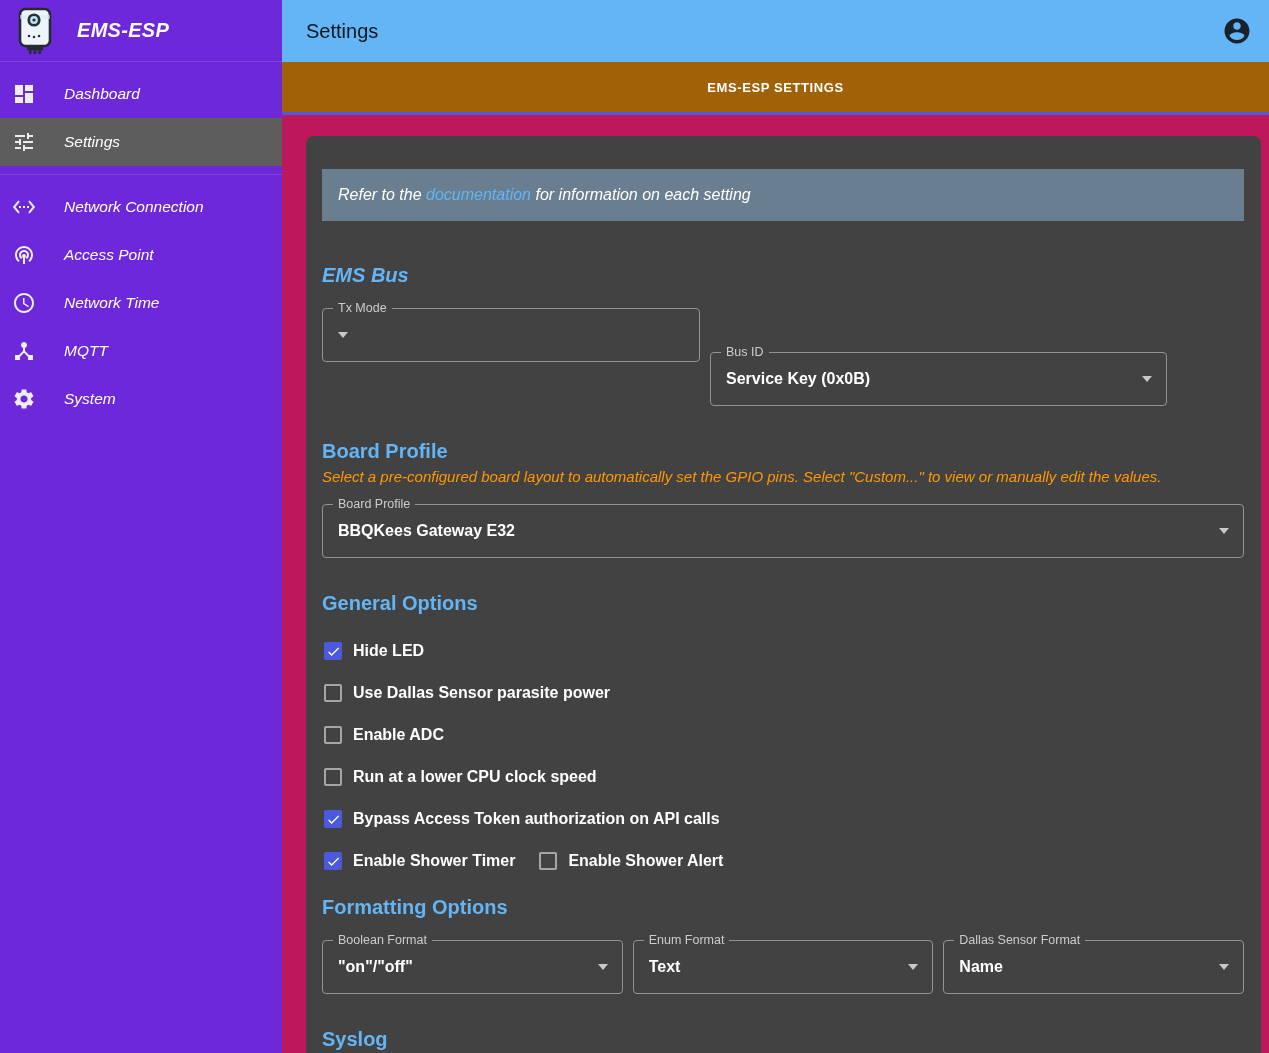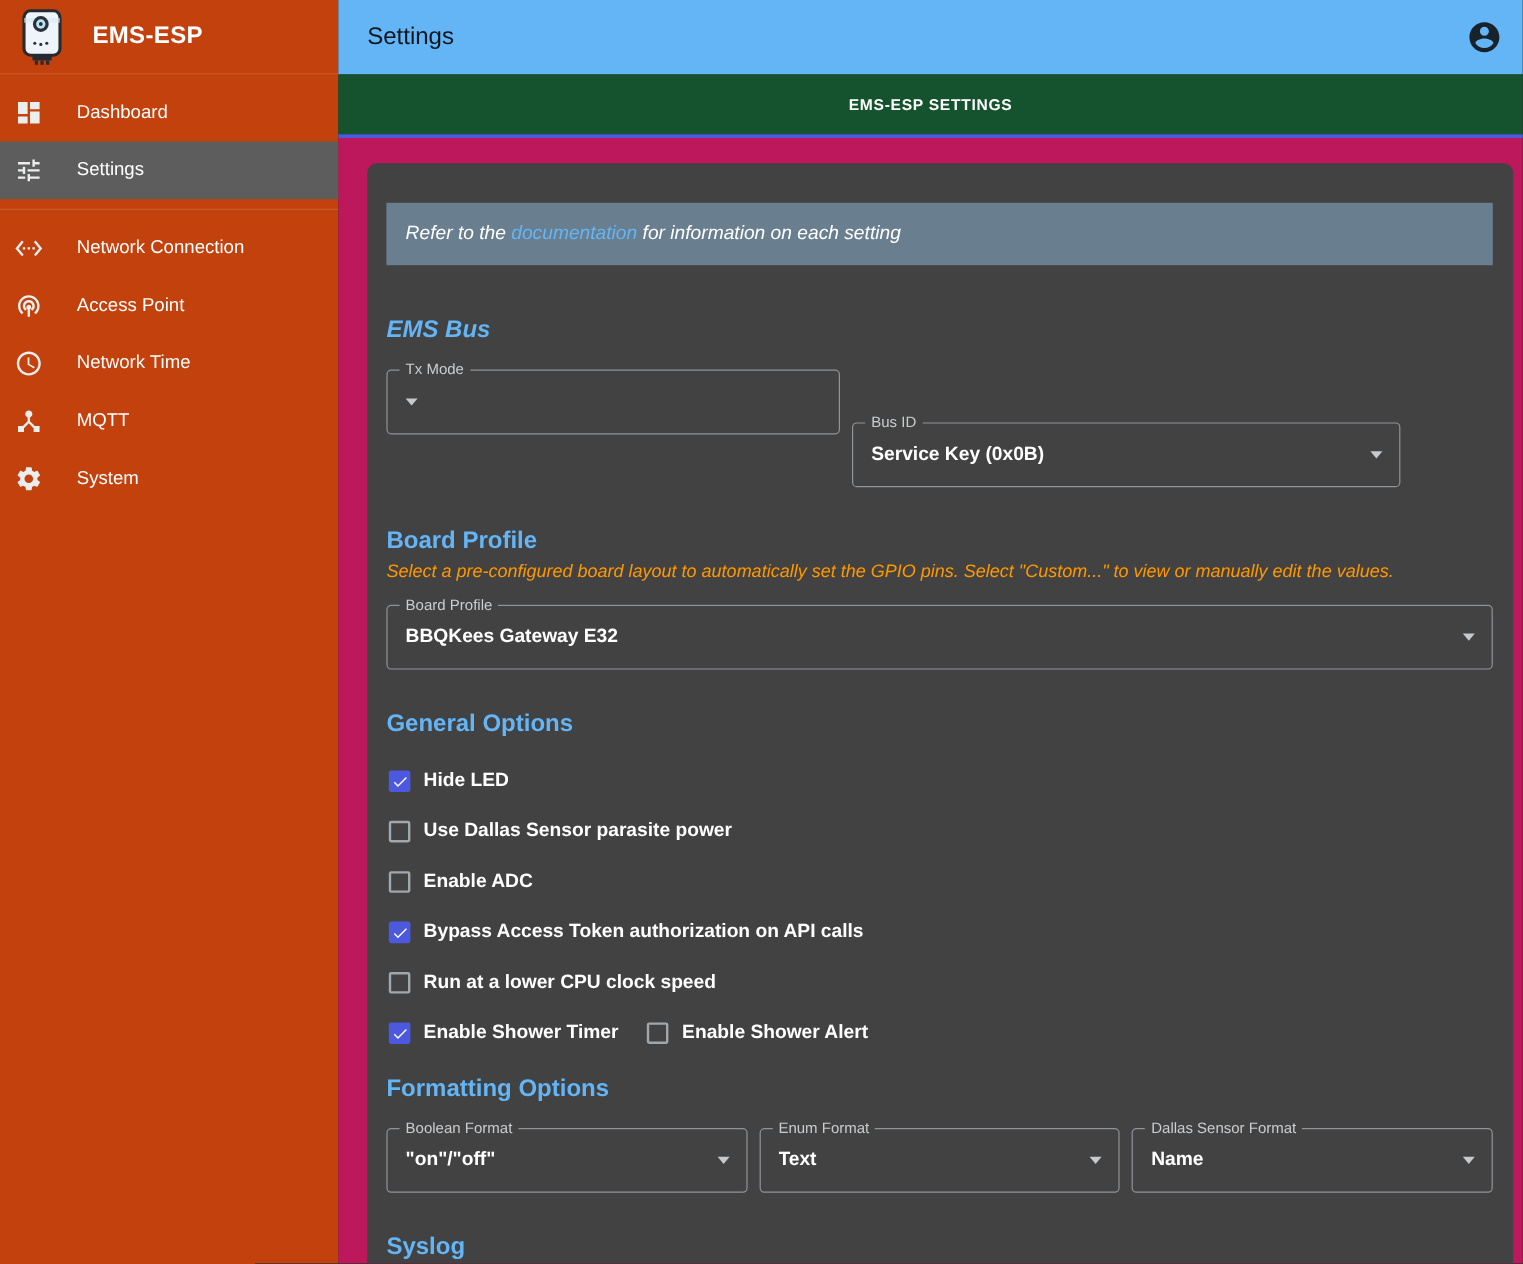--- a/index.html
+++ b/index.html
@@ -1,42 +1,42 @@
 <!DOCTYPE html>
 <html><head>
 <meta charset="utf-8">
 <style>
   * { margin:0; padding:0; box-sizing:border-box; }
   html,body { width:1269px; height:1053px; overflow:hidden;
     font-family:"Liberation Sans", sans-serif; background:#303030; color:#fff; }
   .app { display:flex; width:1269px; height:1053px; }
 
   
-  .sidebar { width:282px; flex:0 0 282px; background:#c2410c; }
+  .sidebar { width:282px; flex:0 0 282px; background:#6d28d9;font-style:italic; }
   .sidebar-header { height:62px; display:flex; align-items:center; padding-left:17px;
     border-bottom:1px solid rgba(255,255,255,0.12); }
   .logo { width:36px; height:48px; flex:none; }
   .app-title { font-size:20px; font-weight:700; margin-left:24px; letter-spacing:0.3px; color:#fff; }
   .navlist { padding:8px 0; }
   .nav-item { height:48px; display:flex; align-items:center; padding:0 16px 0 12px; cursor:pointer; }
   .nav-item.active { background:#5d5d5d; }
   .nav-icon { width:24px; height:24px; margin-right:28px; flex:none; fill:#eceeee; }
   .nav-label { font-size:15.5px; color:#fff; }
   .divider { height:1px; background:rgba(255,255,255,0.12); }
 
   
   .main { flex:1; display:flex; flex-direction:column; min-width:0; }
   .appbar { height:62px; flex:none; background:#64b5f6; display:flex; align-items:center;
     padding:0 10px 0 24px; color:rgba(0,0,0,0.88); }
   .appbar-title { font-size:20px; font-weight:500; flex:1; }
   .avatar-btn { width:44px; height:44px; border-radius:50%; display:flex;
     align-items:center; justify-content:center; cursor:pointer; }
   .avatar-icon { width:30px; height:30px; fill:#17222b; }
 
-  .tabbar { height:53px; flex:none; background:#14532d; border-bottom:3px solid #4d5ae4;
+  .tabbar { height:53px; flex:none; background:#a16207; border-bottom:3px solid #4d5ae4;
     display:flex; align-items:center; justify-content:center; cursor:pointer; }
   .tab-label { font-size:13px; font-weight:700; letter-spacing:0.6px; text-transform:uppercase; color:#fff; }
 
   .content { flex:1; background:#be185d; padding:21px 8px 0 24px; min-height:0; }
   .card { background:#424242; border-radius:8px 8px 0 0; height:100%;
     padding:16px 17px 0 16px; overflow:hidden; }
 
   
   .banner { margin-top:17px; height:52px; background:#697e8e; display:flex; align-items:center;
     padding:0 16px; }
@@ -226,36 +226,36 @@
           </label>
         </div>
         <div class="check-row">
           <label class="check-unit">
             <span class="cb"></span>
             <span class="cb-label">Enable ADC</span>
           </label>
         </div>
         <div class="check-row">
           <label class="check-unit">
+            <span class="cb"></span>
+            <span class="cb-label">Run at a lower CPU clock speed</span>
+          </label>
+        </div>
+        <div class="check-row">
+          <label class="check-unit">
             <span class="cb checked">
                 <svg viewBox="0 0 24 24">
                   <path d="M9 16.17 4.83 12l-1.42 1.41L9 19 21 7l-1.41-1.41z"></path>
                 </svg>
               </span>
             <span class="cb-label">Bypass Access Token authorization on API calls</span>
           </label>
         </div>
         <div class="check-row">
           <label class="check-unit">
-            <span class="cb"></span>
-            <span class="cb-label">Run at a lower CPU clock speed</span>
-          </label>
-        </div>
-        <div class="check-row">
-          <label class="check-unit">
             <span class="cb checked">
                 <svg viewBox="0 0 24 24">
                   <path d="M9 16.17 4.83 12l-1.42 1.41L9 19 21 7l-1.41-1.41z"></path>
                 </svg>
               </span>
             <span class="cb-label">Enable Shower Timer</span>
           </label>
           <label class="check-unit">
             <span class="cb"></span>
             <span class="cb-label">Enable Shower Alert</span>

